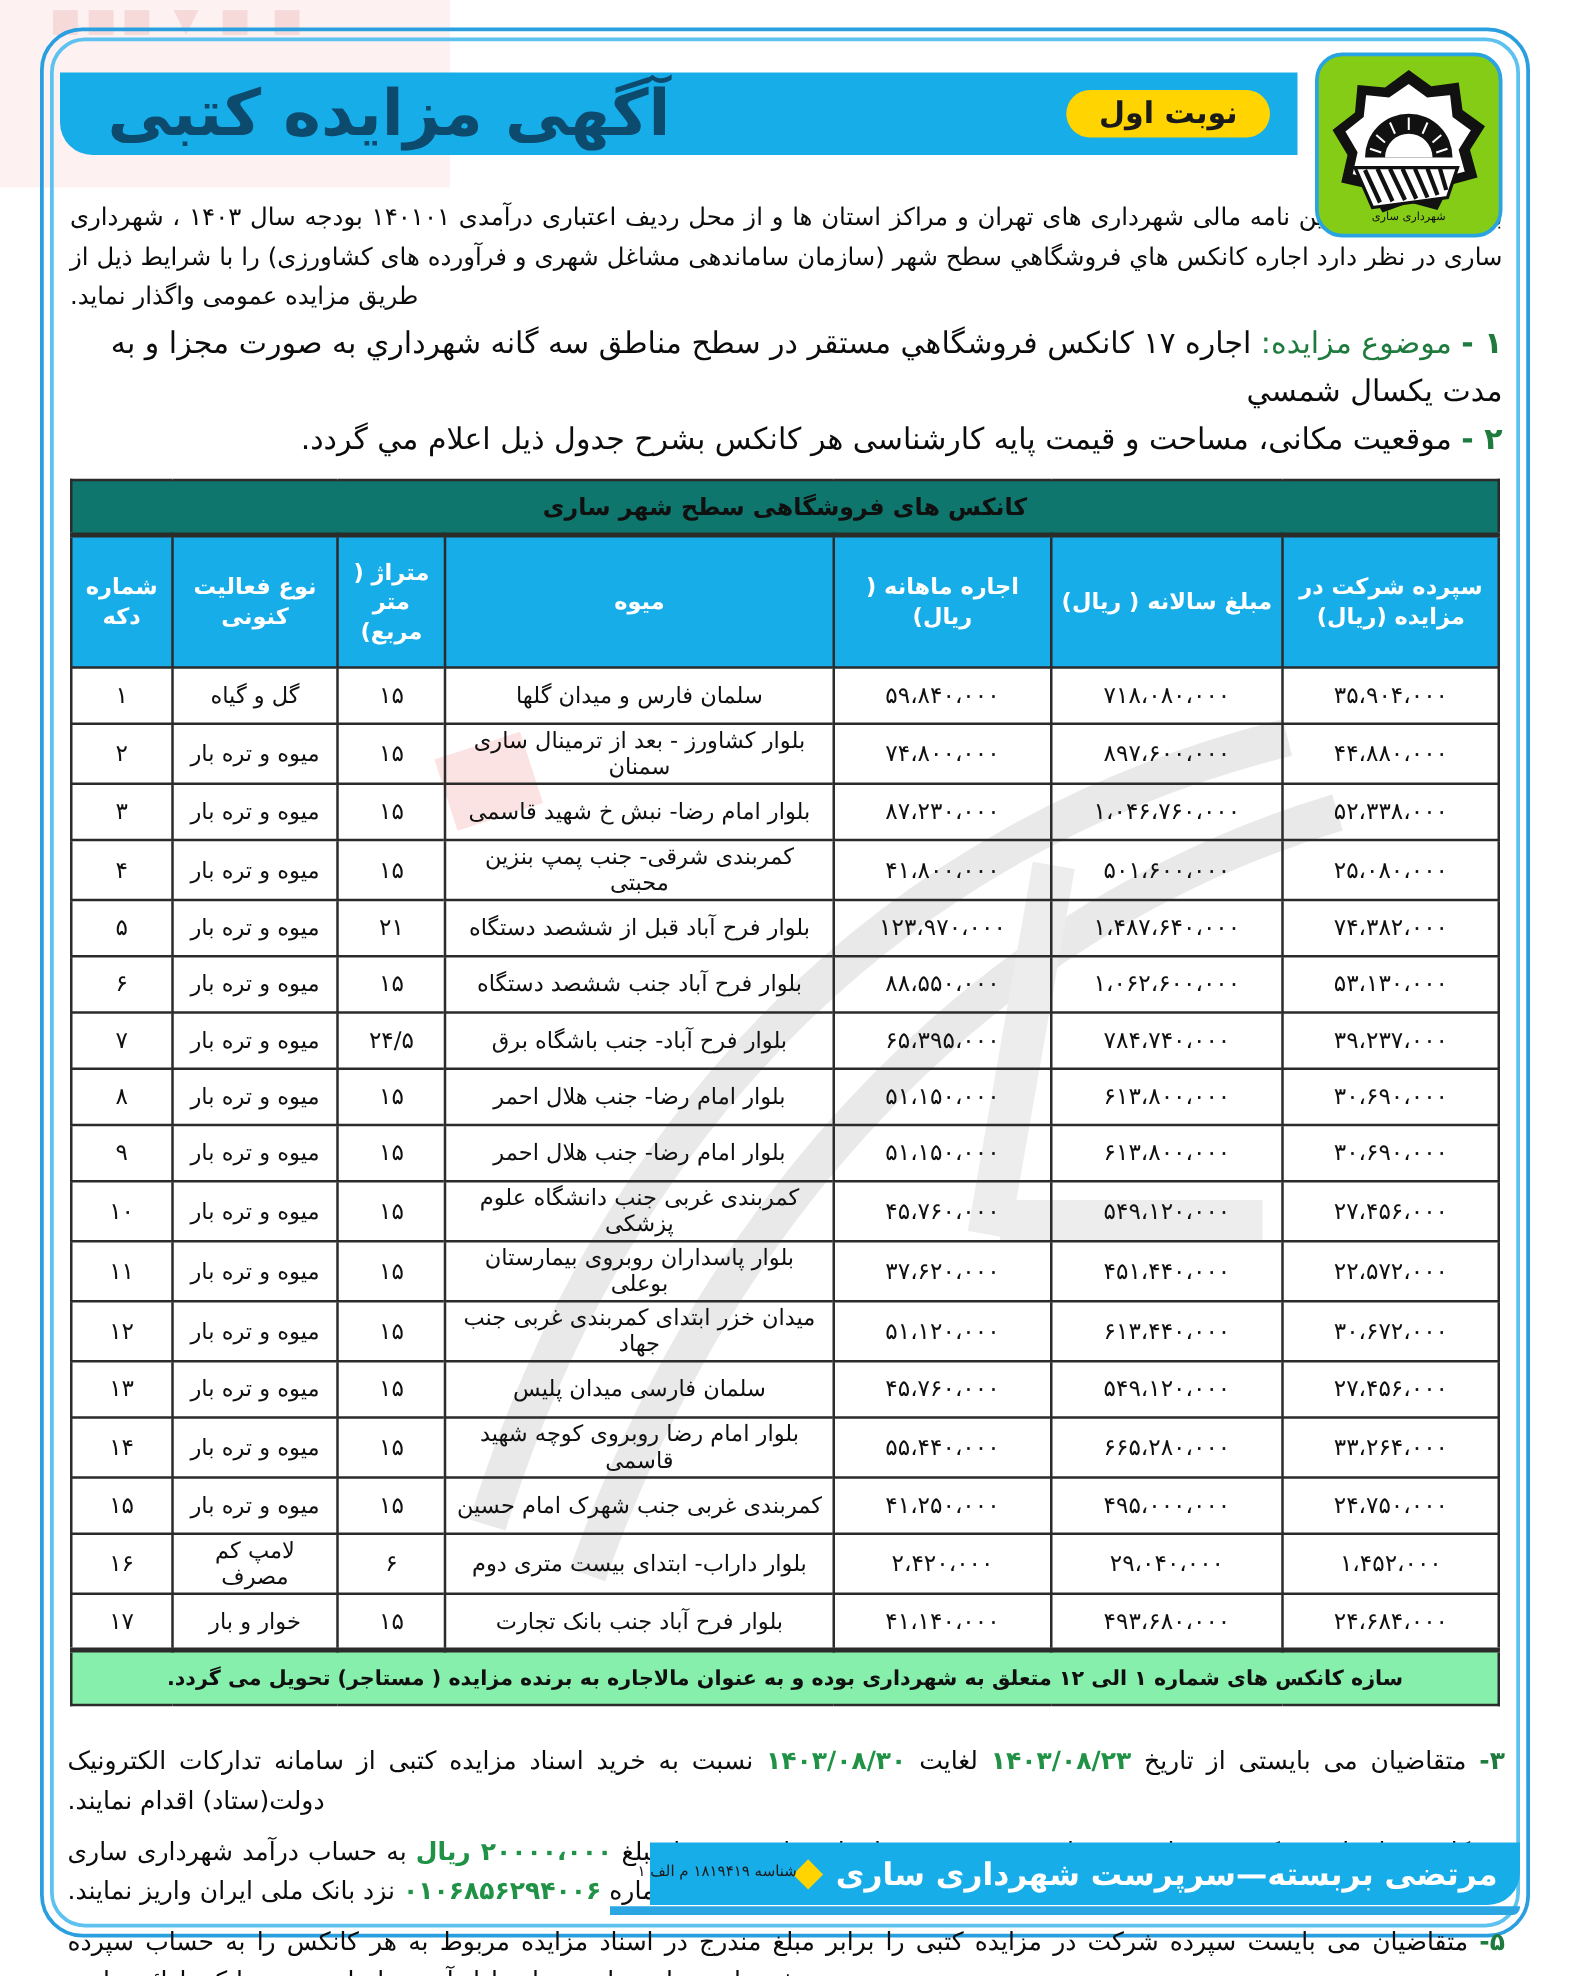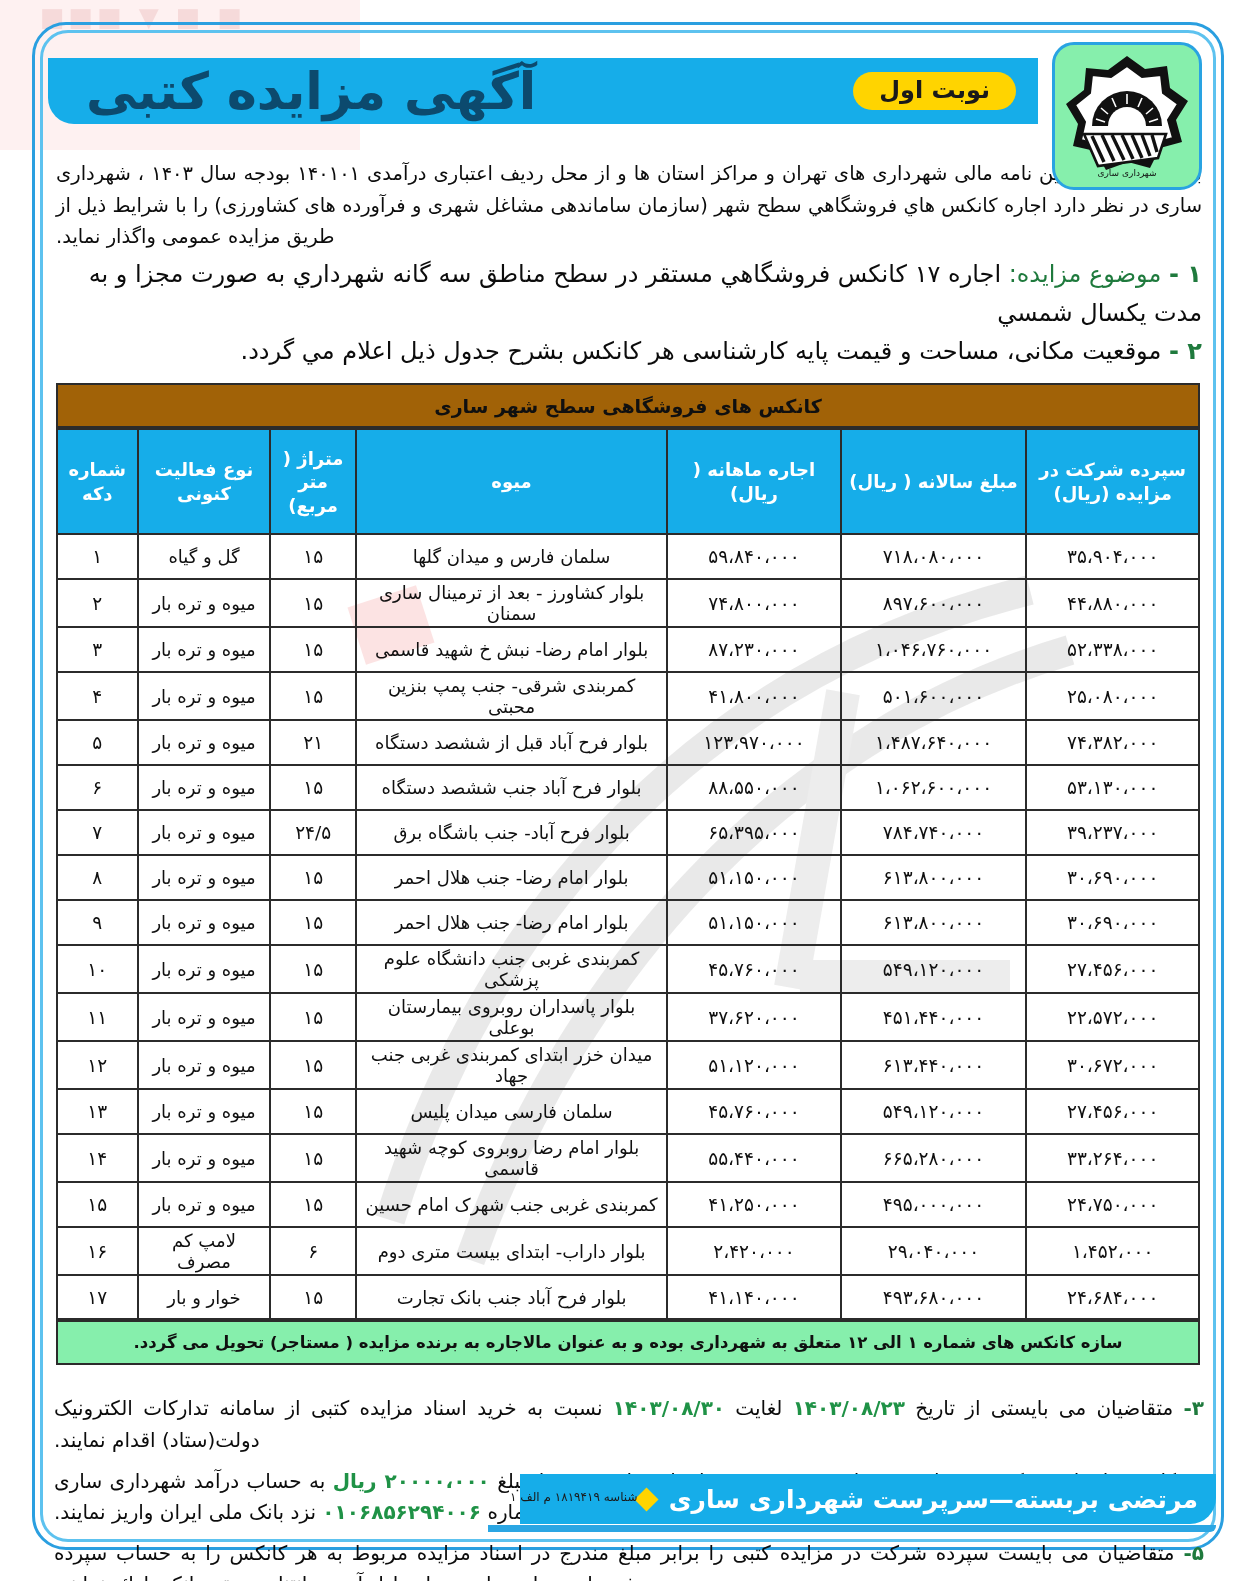--- a/index.html
+++ b/index.html
@@ -79,21 +79,21 @@
 
   
   .header {
     position: relative;
     height: 120px;
   }
   .logo-box {
     position: absolute;
     right: 14px; top: 12px;
     width: 150px; height: 148px;
-    background: #86efac;
+    background: #84cc16;
     border: 3px solid #29a3e2;
     border-radius: 22px;
     z-index: 6;
     display: flex; align-items: center; justify-content: center;
   }
   .title-bar {
     position: absolute;
     right: 178px; top: 28px;
     left: 8px;
     height: 66px;
@@ -158,21 +158,21 @@
     text-align: center;
     vertical-align: middle;
     color: #101010;
     background: transparent;
   }
   tr.cap-row td {
     border-bottom-width: 4px;
     height: 44px;
     font-size: 19px;
     font-weight: bold;
-    background: #a16207;
+    background: #0f766e;
   }
   tr.head-row th {
     background: #16ade9;
     color: #ffffff;
     font-size: 18px;
     font-weight: bold;
     height: 106px;
     line-height: 1.3;
     padding: 4px 2px;
   }

